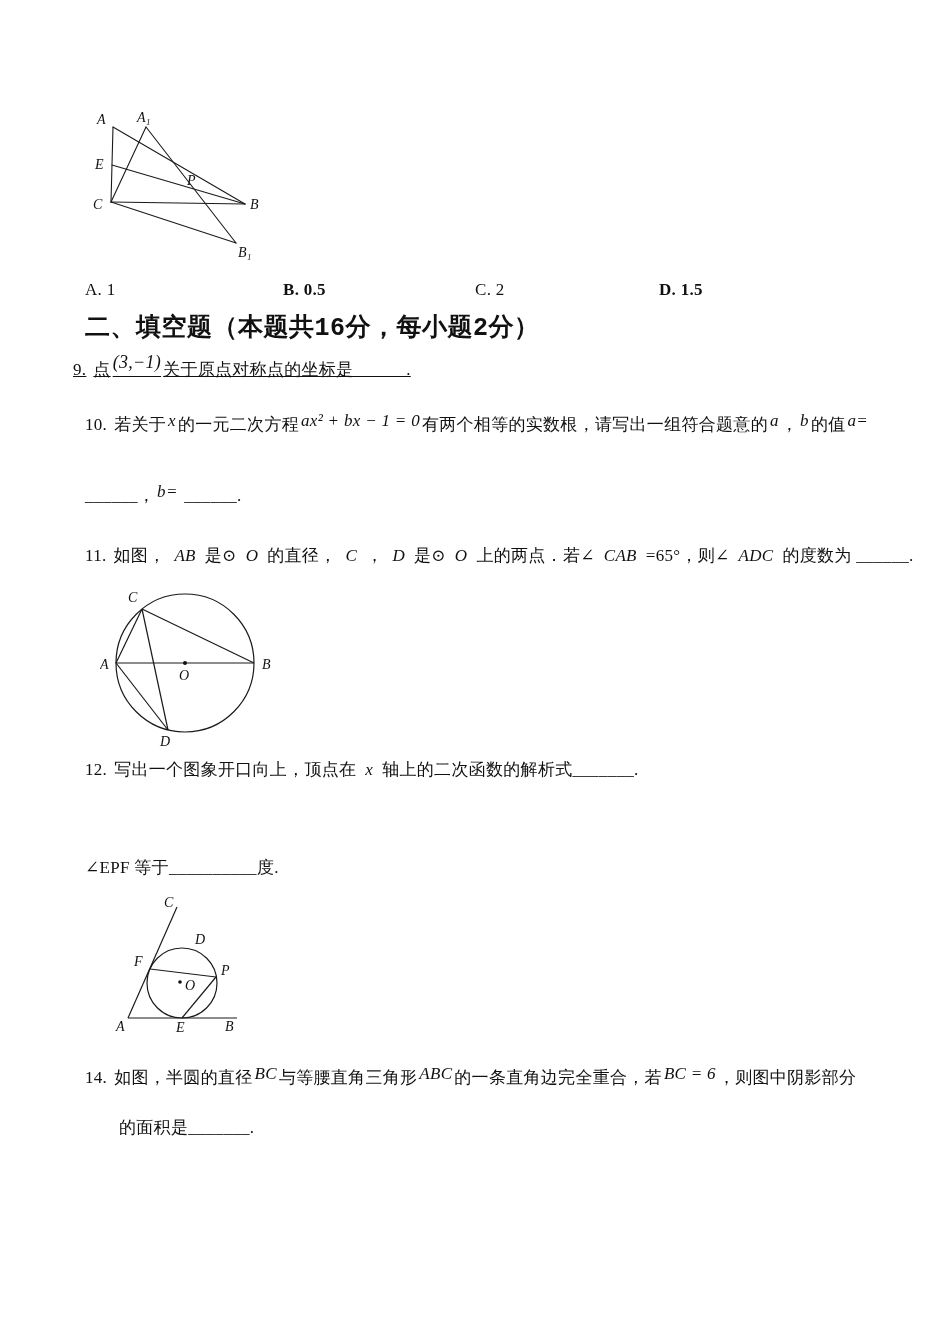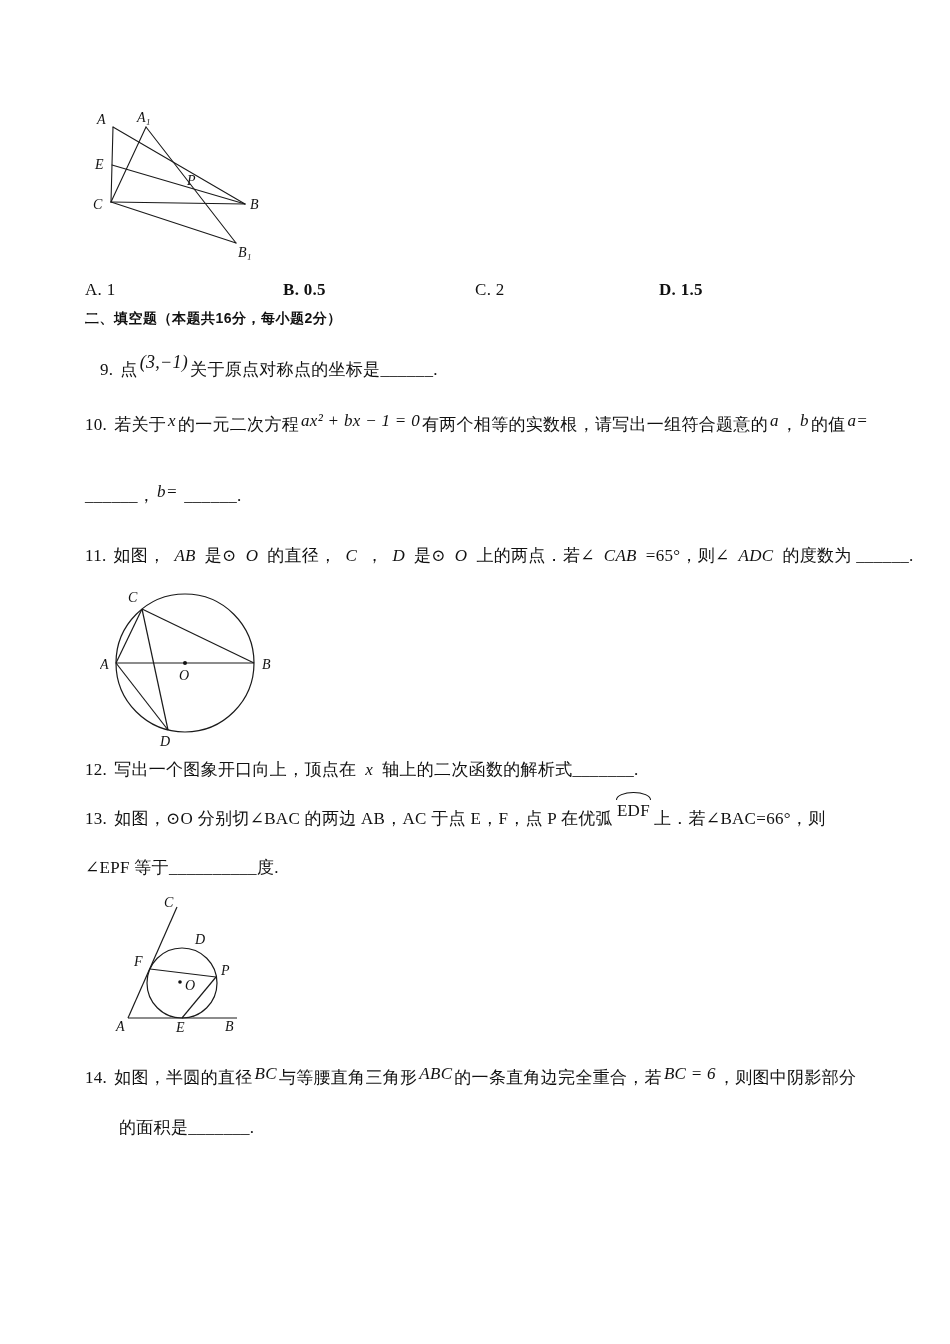--- a/index.html
+++ b/index.html
@@ -20,22 +20,22 @@
   .mr { font-style:italic; font-family:"Liberation Serif",serif; position:relative; top:-4px; margin:0 2px; }
   .mr-hi { font-style:italic; position:relative; top:-7px; margin:0 2px; font-size:18px; }
   .mru { position:relative; top:-8px; margin:0 3px; display:inline-block; }
   .arc { position:relative; display:inline-block; padding:0 1px; }
   .arc::before {
     content:""; position:absolute; left:0; right:0; top:-6px; height:7px;
     border:1.3px solid #111; border-bottom:none;
     border-radius:50% 50% 0 0 / 100% 100% 0 0;
   }
   .sec-title {
-    font-weight:bold; font-size:14px;
-    font-family:Liberation Sans, sans-serif;
+    font-weight:bold; font-size:25px;
+    font-family:Liberation Mono, monospace;
     letter-spacing:0.5px;
   }
   .opt { position:absolute; top:0; }
   svg { display:block; }
   svg text {
     font-size:14px; font-style:italic;
     font-family:"Liberation Serif","DejaVu Serif",serif;
     fill:#111; stroke:none;
   }
 </style>
@@ -67,21 +67,21 @@
 
   <div class="abs" style="left:85px; top:277px; width:790px; height:24px;">
     <span class="opt qline" style="left:0;">A. 1</span>
     <span class="opt qline" style="left:198px;font-weight:bold;">B. 0.5</span>
     <span class="opt qline" style="left:390px;">C. 2</span>
     <span class="opt qline" style="left:574px;font-weight:bold;">D. 1.5</span>
   </div>
 
   <div class="abs sec-title" style="left:85px; top:310px;">二、填空题（本题共16分，每小题2分）</div>
 
-  <div class="abs qline" style="left:100px; top:357px;">
+  <div class="abs qline" style="left:73px; top:357px;text-decoration:underline;">
     <span class="qnum">9.</span><span>点</span><span class="mr-hi">(3,−1)</span><span>关于原点对称点的坐标是______.</span>
   </div>
 
   <div class="abs qline" style="left:85px; top:412px;">
     <span class="qnum">10.</span><span>若关于</span><span class="mr">x</span><span>的一元二次方程</span><span class="mr">ax² + bx − 1 = 0</span><span>有两个相等的实数根，请写出一组符合题意的</span><span class="mr">a</span><span>，</span><span class="mr">b</span><span>的值</span><span class="mr">a=</span>
   </div>
 
   <div class="abs qline" style="left:85px; top:483px;">
     <span>______，</span><span class="mr">b=</span> <span>______.</span>
   </div>
@@ -106,23 +106,20 @@
       <text x="79" y="98">O</text>
       <text x="162" y="87">B</text>
       <text x="60" y="164">D</text>
     </svg>
   </div>
 
   <div class="abs qline" style="left:85px; top:757px;">
     <span class="qnum">12.</span><span>写出一个图象开口向上，顶点在</span><span class="mi">x</span><span>轴上的二次函数的解析式_______.</span>
   </div>
 
-  <div class="abs qline" style="left:85px; top:806px;">
-    <span class="qnum">13.</span><span>如图，⊙O 分别切∠BAC 的两边 AB，AC 于点 E，F，点 P 在优弧</span><span class="mru"><span class="arc">EDF</span></span><span>上．若∠BAC=66°，则</span>
-  </div>
 
   <div class="abs qline" style="left:85px; top:855px;">
     <span>∠EPF 等于__________度.</span>
   </div>
 
   <div class="abs" style="left:112px; top:897px;">
     <svg width="148" height="142" viewBox="0 0 148 142">
       <g stroke="#1a1a1a" stroke-width="1.2" fill="none">
         <circle cx="70" cy="86" r="35"></circle>
         <line x1="16" y1="121" x2="65" y2="10"></line>

